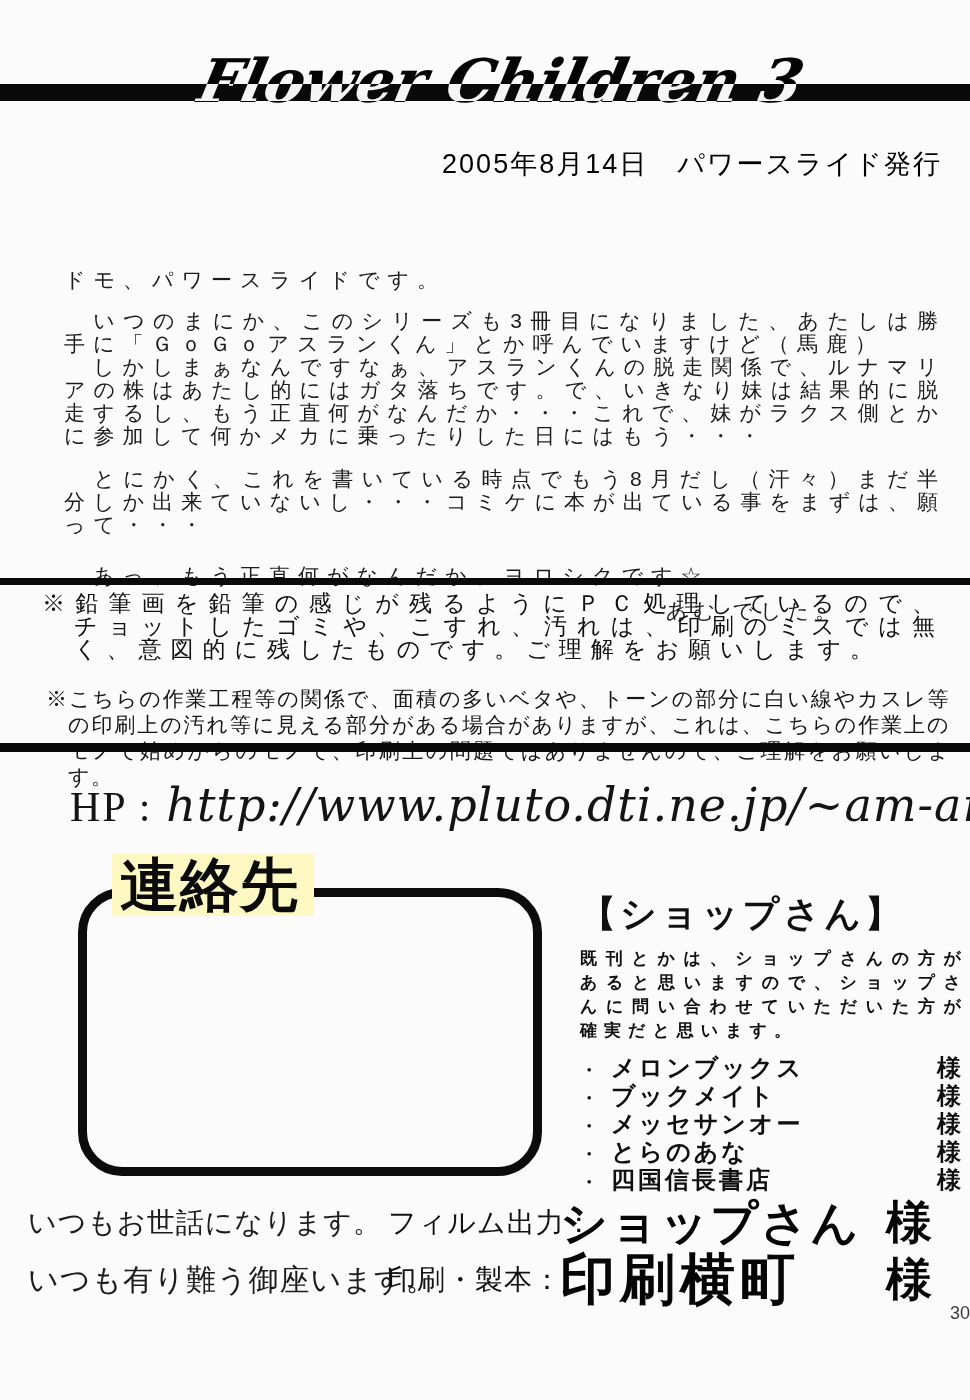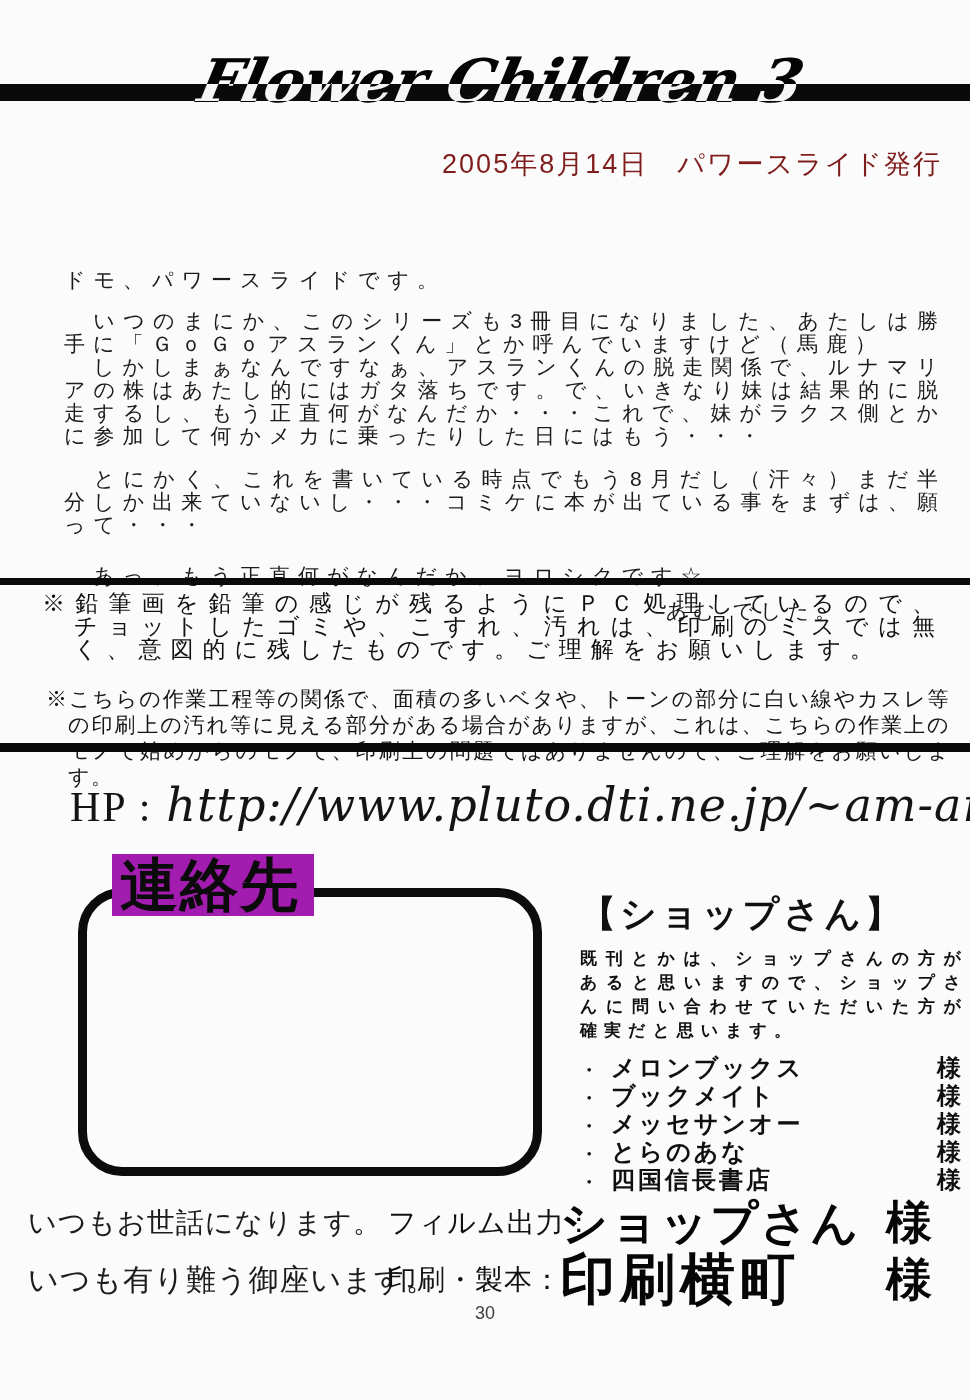--- a/index.html
+++ b/index.html
@@ -35,21 +35,21 @@
     color: #ffffff;
     mix-blend-mode: difference;
     transform: skewX(-12deg);
     white-space: nowrap;
   }
   .date-line {
     position: absolute;
     right: 28px; top: 146px;
     font-size: 27px;
     letter-spacing: 2px;
-    color: #7f1d1d;
+    color: #000000;
     white-space: nowrap;
     margin-left: 12px;
   }
 
   
   .letter {
     position: absolute;
     left: 64px; top: 220px;
     width: 882px;
     font-size: 21px;
@@ -126,21 +126,21 @@
     position: absolute;
     left: 78px; top: 888px;
     width: 464px; height: 288px;
     border: 9px solid #0c0c0c;
     border-radius: 44px;
     background: transparent;
   }
   .contact-label {
     position: absolute;
     left: 112px; top: 854px;
-    background: #a21caf;
+    background: #fef9c3;
     padding: 0 14px 0 8px;
     font-family: "Liberation Sans", sans-serif;
     font-weight: 700;
     font-size: 58px;
     letter-spacing: 2px;
     line-height: 62px;
     color: #0b0b0b;
     z-index: 2;
   }
 
@@ -226,21 +226,21 @@
     font-weight: 700;
     font-size: 46px;
     color: #060606;
   }
 
   
   .page-number {
     position: absolute;
     left: 0; top: 1303px;
     width: 970px;
-    text-align: center;
+    text-align: right;
     font-size: 18px;
     color: #3d3d3d;
   }
 </style>
 </head>
 <body>
 
 <div class="page">
 
   <div class="top-bar"></div>

